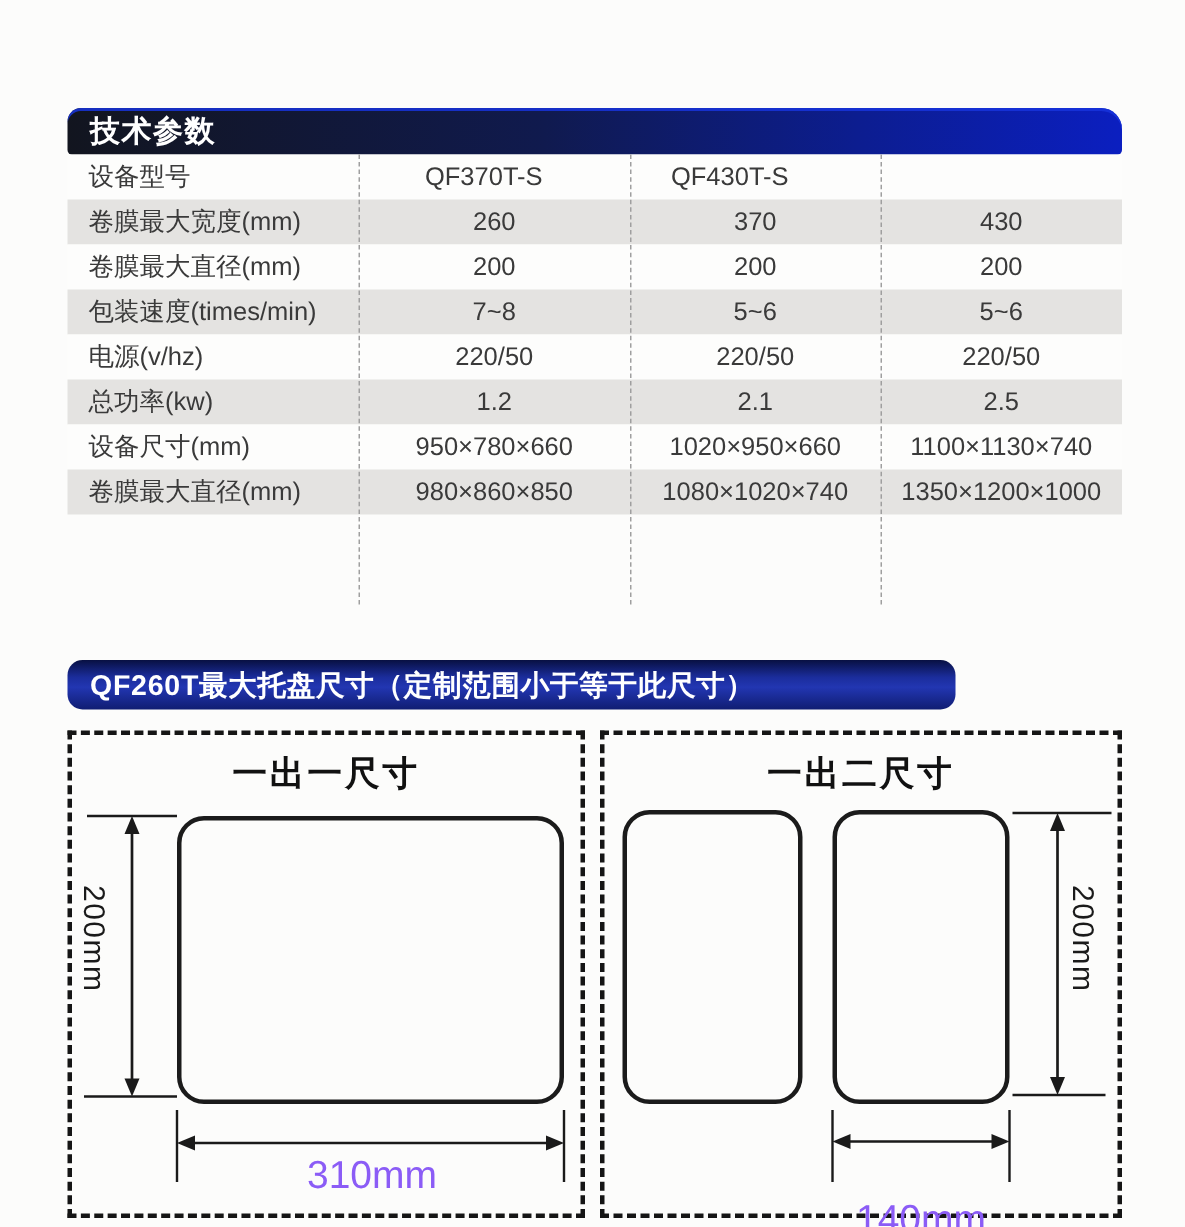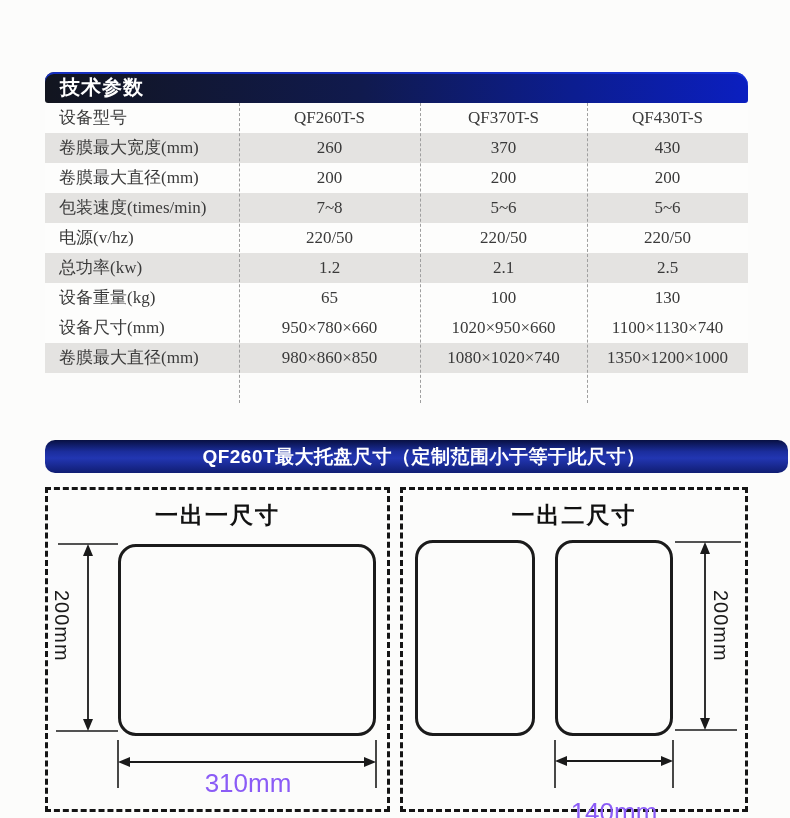--- a/index.html
+++ b/index.html
@@ -15,33 +15,33 @@
   .bar1{
     left:45px;top:72px;width:703px;height:31px;
     background:linear-gradient(90deg,#12151f 0%,#101a4e 45%,#0c1d90 75%,#0b1fc0 100%);
     border-radius:9px 14px 3px 3px;
     box-shadow:inset 0 2px 0 rgba(24,52,220,.85);
     display:flex;align-items:center;
   }
   .bar1 .bar-title{color:#ffffff;font-size:20px;font-weight:bold;padding-left:15px;letter-spacing:1px;}
 
   .bar2{
-    left:45px;top:440px;width:743px;height:33px;
+    left:45px;top:440px;width:592px;height:33px;
     background:linear-gradient(180deg,#081042 0%,#1b2d9c 35%,#2236b2 55%,#101d72 100%);
     border-radius:10px;
-    display:flex;align-items:center;justify-content:center;
+    display:flex;align-items:center;
   }
   .bar2 .bar-title{color:#ffffff;font-size:19px;font-weight:bold;padding-left:15px;letter-spacing:.5px;}
 
   
   .spec-table{left:45px;top:103px;width:703px;height:300px;}
   .trow{display:flex;height:30px;line-height:30px;font-size:17px;}
   .trow.alt{background:#e4e3e1;}
   .trow.plain{background:#fdfdfc;}
-  .cell{white-space:nowrap;overflow:hidden;font-family:Liberation Serif, serif;}
+  .cell{white-space:nowrap;overflow:hidden;}
   .cell.lbl{width:194px;padding-left:14px;box-sizing:border-box;text-align:left;}
   .cell.c1{width:181px;text-align:center;}
   .cell.c2{width:167px;text-align:center;}
   .cell.c3{width:161px;text-align:center;}
   .vsep{position:absolute;top:0;height:300px;width:0;border-left:1px dashed #9f9f9f;}
   .vsep.s1{left:194px;} .vsep.s2{left:375px;} .vsep.s3{left:542px;}
 
   
   .panel{
     border:3px dashed #151515;background:#fcfcfb;box-sizing:border-box;
@@ -75,21 +75,20 @@
 </head>
 <body>
 
 <div class="abs bar1">
   <span class="bar-title">技术参数</span>
 </div>
 
 <div class="abs spec-table">
   <div class="trow plain">
     <div class="cell lbl">设备型号</div>
-    <div class="cell c1">QF260T-S</div>
     <div class="cell c2">QF370T-S</div>
     <div class="cell c3">QF430T-S</div>
   </div>
   <div class="trow alt">
     <div class="cell lbl">卷膜最大宽度(mm)</div>
     <div class="cell c1">260</div>
     <div class="cell c2">370</div>
     <div class="cell c3">430</div>
   </div>
   <div class="trow plain">
@@ -108,26 +107,20 @@
     <div class="cell lbl">电源(v/hz)</div>
     <div class="cell c1">220/50</div>
     <div class="cell c2">220/50</div>
     <div class="cell c3">220/50</div>
   </div>
   <div class="trow alt">
     <div class="cell lbl">总功率(kw)</div>
     <div class="cell c1">1.2</div>
     <div class="cell c2">2.1</div>
     <div class="cell c3">2.5</div>
-  </div>
-  <div class="trow plain">
-    <div class="cell lbl">设备重量(kg)</div>
-    <div class="cell c1">65</div>
-    <div class="cell c2">100</div>
-    <div class="cell c3">130</div>
   </div>
   <div class="trow plain">
     <div class="cell lbl">设备尺寸(mm)</div>
     <div class="cell c1">950×780×660</div>
     <div class="cell c2">1020×950×660</div>
     <div class="cell c3">1100×1130×740</div>
   </div>
   <div class="trow alt">
     <div class="cell lbl">卷膜最大直径(mm)</div>
     <div class="cell c1">980×860×850</div>

